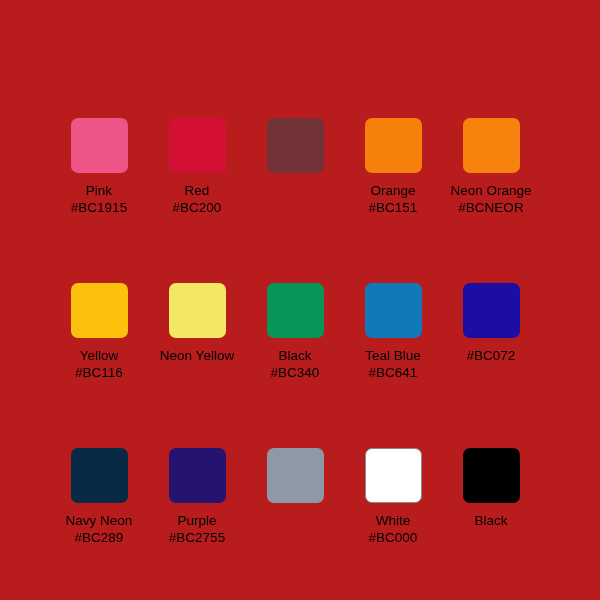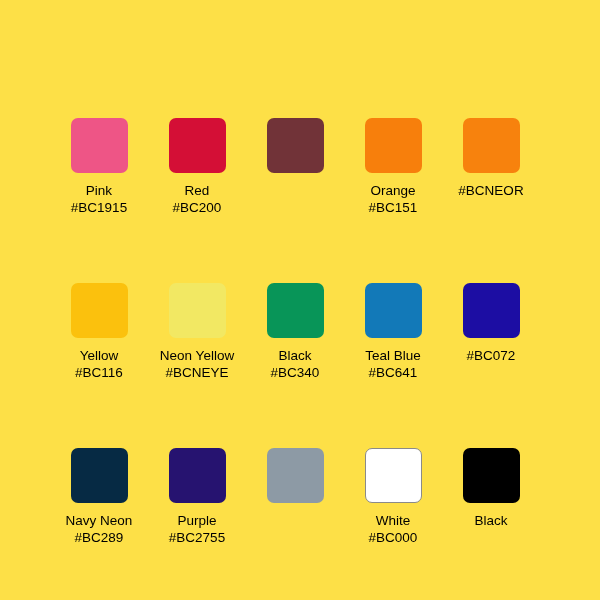--- a/index.html
+++ b/index.html
@@ -12,21 +12,21 @@
     height: 600px;
     background: #ffffff;
     font-family: "Liberation Sans", sans-serif;
     overflow: hidden;
   }
 
   #swatch-chart {
     position: relative;
     width: 600px;
     height: 600px;
-    background: #fde047;
+    background: #b91c1c;
     box-sizing: border-box;
   }
 
   .swatch-grid {
     position: absolute;
     left: 50px;
     top: 118px;
     width: 500px;
     display: flex;
     flex-direction: column;
@@ -101,37 +101,37 @@
         <div class="swatch-cell">
           <div class="swatch-chip" style="background-color: rgb(247, 127, 12);"></div>
           <div class="swatch-caption">
             <span class="swatch-name">Orange</span>
             <span class="swatch-code">#BC151</span>
           </div>
         </div>
         <div class="swatch-cell">
           <div class="swatch-chip" style="background-color: rgb(247, 130, 13);"></div>
           <div class="swatch-caption">
+            <span class="swatch-name">Neon Orange</span>
             <span class="swatch-code">#BCNEOR</span>
           </div>
         </div>
       </div>
       <div class="swatch-row">
         <div class="swatch-cell">
           <div class="swatch-chip" style="background-color: rgb(251, 193, 13);"></div>
           <div class="swatch-caption">
             <span class="swatch-name">Yellow</span>
             <span class="swatch-code">#BC116</span>
           </div>
         </div>
         <div class="swatch-cell">
           <div class="swatch-chip" style="background-color: rgb(242, 232, 99);"></div>
           <div class="swatch-caption">
             <span class="swatch-name">Neon Yellow</span>
-            <span class="swatch-code">#BCNEYE</span>
           </div>
         </div>
         <div class="swatch-cell">
           <div class="swatch-chip" style="background-color: rgb(8, 149, 88);"></div>
           <div class="swatch-caption">
             <span class="swatch-name">Black</span>
             <span class="swatch-code">#BC340</span>
           </div>
         </div>
         <div class="swatch-cell">

